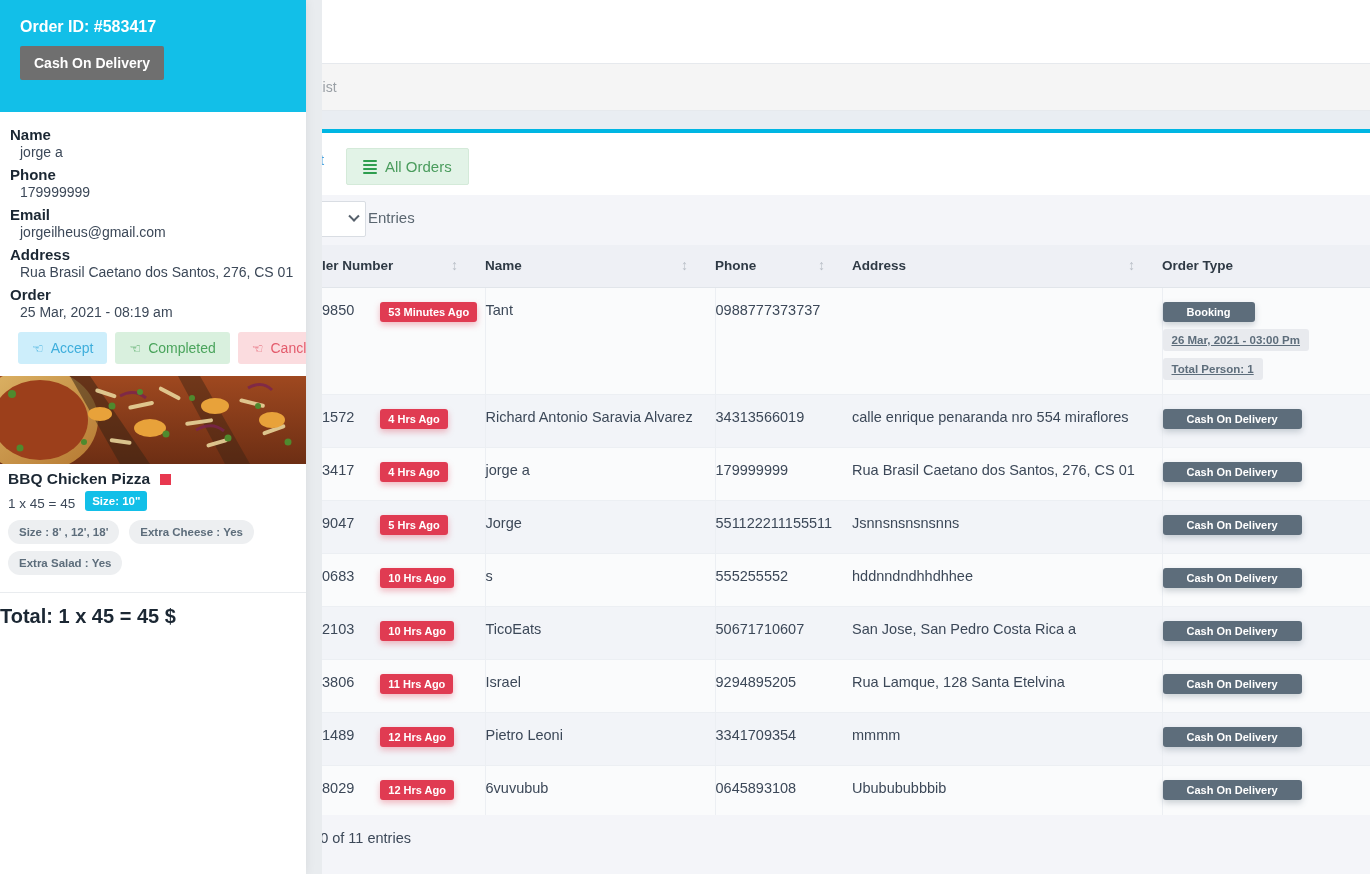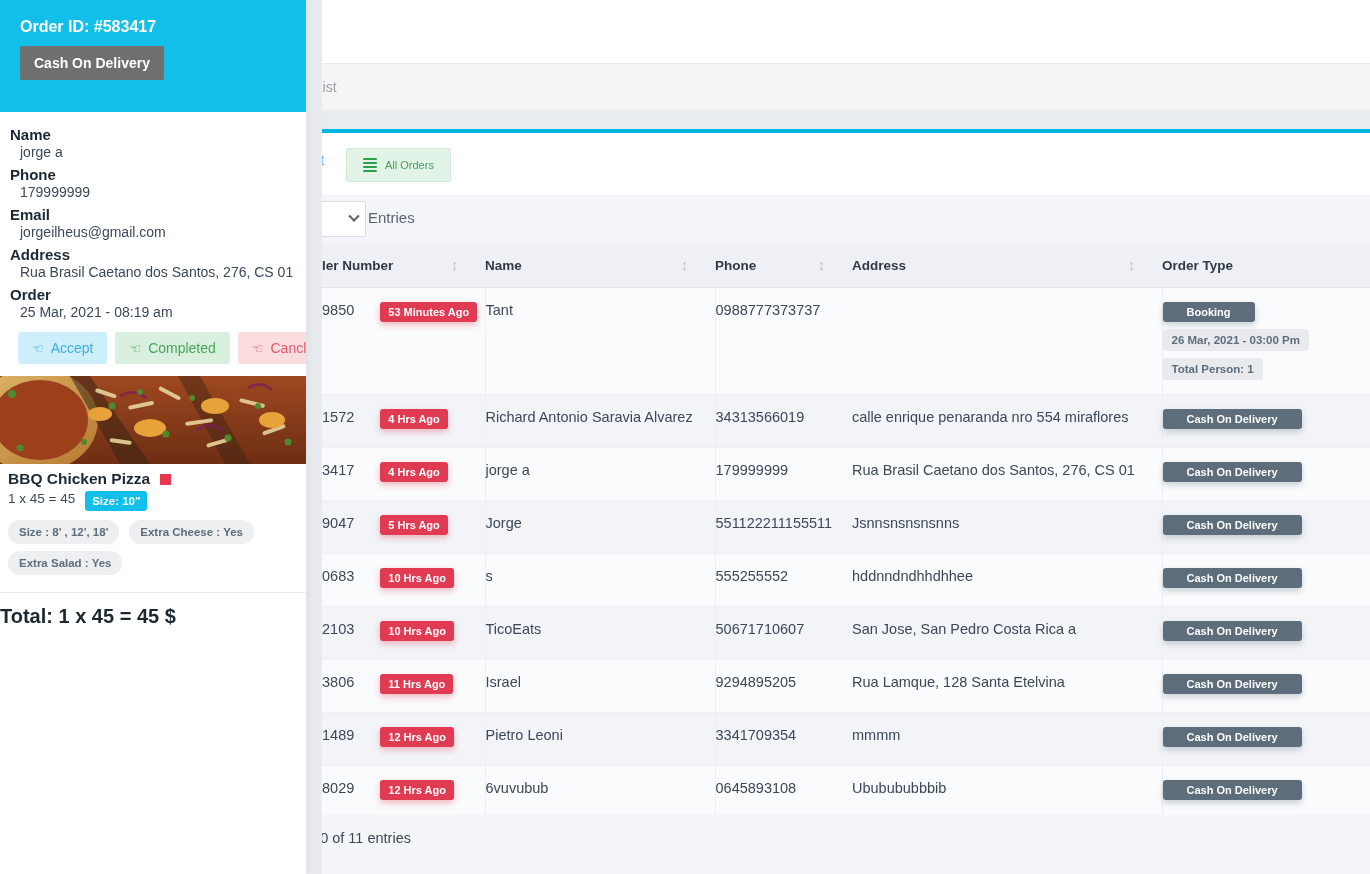--- a/index.html
+++ b/index.html
@@ -62,21 +62,21 @@
     font-size: 15px; color: #4aa3df;
     white-space: nowrap;
   }
   .all-orders-btn {
     position: absolute; left: 24px; top: 15px;
     display: flex; align-items: center; gap: 8px;
     background: #e2f3e7;
     border: 1px solid #d4ead9;
     color: #4a9c5d;
     padding: 9px 16px;
-    font-size: 11px;
+    font-size: 15px;
     border-radius: 2px;
     cursor: pointer;
   }
   .list-icon { display: inline-flex; flex-direction: column; gap: 2px; }
   .list-icon i {
     display: block; width: 14px; height: 2px; background: #2e9e4f;
     border-radius: 1px;
   }
 
   .entries-row {
@@ -175,20 +175,21 @@
     display: inline-block;
     background: #e8eaee;
     color: #5d6d7b;
     font-size: 11.5px;
     font-weight: bold;
     padding: 5px 9px;
     border-radius: 3px;
     margin-top: 7px;
     margin-right: 6px;
     white-space: nowrap;
+    text-decoration: underline;
   }
 
   .table-footer {
     position: absolute; left: 0; top: 815px;
     width: 100%; height: 59px;
     background: #f4f5f9;
   }
   .footer-info {
     position: absolute; left: -22px; top: 15px;
     font-size: 14.5px; color: #3c4858;
@@ -258,21 +259,21 @@
     position: relative;
     overflow: hidden;
     background: #7a4b22;
   }
   .food-photo svg { display: block; width: 306px; height: 88px; }
 
   .item-block { padding: 6px 8px 10px 8px; border-bottom: 1px solid #e9ecef; }
   .item-title-row { display: flex; align-items: center; gap: 10px; }
   .item-title { font-size: 15.5px; font-weight: bold; color: #1b2733; }
   .veg-dot { width: 11px; height: 11px; background: #e8384f; display: inline-block; }
-  .item-price-row { display: flex; align-items: flex-start; gap: 10px; margin-top: 3px; }
+  .item-price-row { display: flex; align-items: flex-end; gap: 10px; margin-top: 3px; }
   .item-price { font-size: 13.5px; color: #3c4858; }
   .size-chip {
     background: #12bfe8; color: #fff;
     font-size: 11.5px; font-weight: bold;
     padding: 4px 7px; border-radius: 3px;
   }
   .opt-chips { margin-top: 9px; }
   .opt-chip {
     display: inline-block;
     background: #edeff1; color: #5d6d7b;

